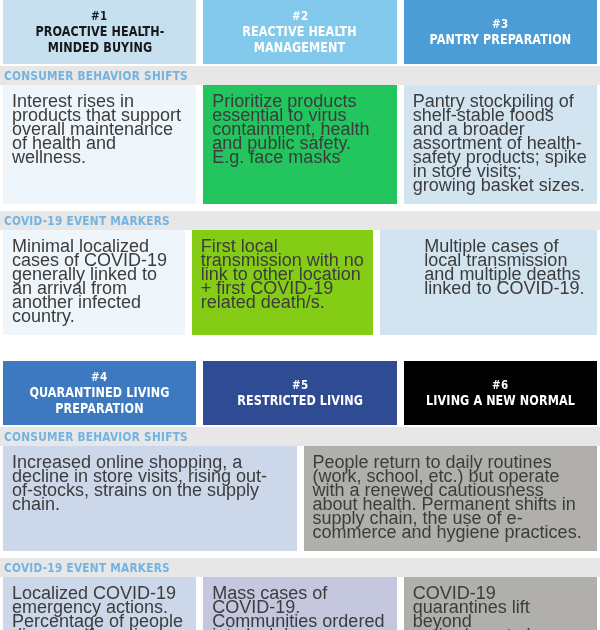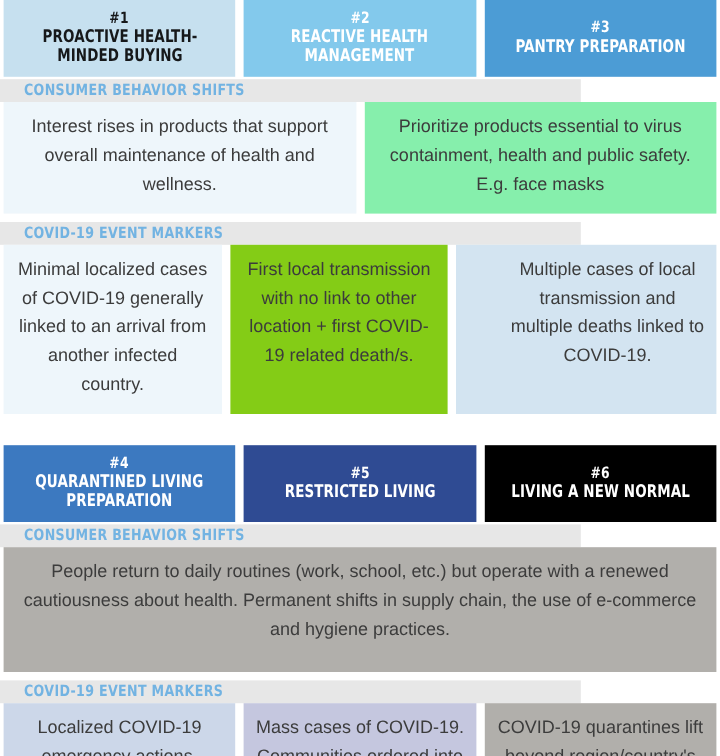--- a/index.html
+++ b/index.html
@@ -59,24 +59,24 @@
     transform-origin:center;
     white-space:pre-line;
   }
   .h-3line{padding-top:8px;padding-bottom:9px;}
   
   .band{
     background:#e7e7e7;
     height:19px;
     display:flex;
     align-items:center;
-    padding-left:20px;
+    padding-left:4px;
     box-sizing:border-box;
     margin-top:2px;
-    width:484px;
+    width:600px;
   }
   .band-label{
     color:#72b3e2;
     font-family:"Liberation Sans Narrow","DejaVu Sans Condensed","Liberation Sans", sans-serif;
     font-weight:bold;
     font-size:13px;
     line-height:13px;
     letter-spacing:0.3px;
     text-transform:uppercase;
     transform:scaleX(0.9);
@@ -87,25 +87,25 @@
     display:flex;
     gap:7px;
     padding:0 3px;
     box-sizing:border-box;
     width:600px;
   }
   .cell{
     flex:1 1 0;
     min-width:0;
     box-sizing:border-box;
-    text-align:center;
+    text-align:left;
     padding:9px 9px 12px 9px;
     color:#3c3c3c;
-    font-size:15px;
-    line-height:24px;
+    font-size:18px;
+    line-height:14px;
   }
   .cell.tall-a{min-height:90px;}
   .cell.tall-b{min-height:82px;}
   .cell.tall-c{min-height:104px;}
   .cell.tall-d{min-height:93px;}
   .gap-blocks{height:26px;width:600px;background:#ffffff;}
 </style>
 </head>
 <body>
 
@@ -129,21 +129,22 @@
         <div class="stage-name">PANTRY PREPARATION</div>
       </div>
     </div>
 
     <div class="band" style="background: rgb(231, 231, 231);">
       <span class="band-label" style="color: rgb(114, 179, 226);">CONSUMER BEHAVIOR SHIFTS</span>
     </div>
 
     <div class="cell-row">
       <div class="cell tall-a" id="bc-0-0" style="background: rgb(238, 246, 251); color: rgb(60, 60, 60);">Interest rises in products that support overall maintenance of health and wellness.</div>
-      <div class="cell tall-a" id="bc-0-1" style="background: #86efac; color: rgb(60, 60, 60);">Prioritize products essential to virus containment, health and public safety. E.g. face masks</div>
+      <div class="cell tall-a" id="bc-0-1" style="background: #22c55e; color: rgb(60, 60, 60);">Prioritize products essential to virus containment, health and public safety. E.g. face masks</div>
+      <div class="cell tall-a" id="bc-0-2" style="background: rgb(211, 228, 241); color: rgb(60, 60, 60);">Pantry stockpiling of shelf-stable foods and a broader assortment of health-safety products; spike in store visits; growing basket sizes.</div>
     </div>
 
     <div class="band" style="margin-top: 7px; background: rgb(231, 231, 231);">
       <span class="band-label" style="color: rgb(114, 179, 226);">COVID-19 EVENT MARKERS</span>
     </div>
 
     <div class="cell-row">
       <div class="cell tall-b" id="mc-0-0" style="background: rgb(238, 246, 251); color: rgb(60, 60, 60);">Minimal localized cases of COVID-19 generally linked to an arrival from another infected country.</div>
       <div class="cell tall-b" id="mc-0-1" style="background: #84cc16; color: rgb(60, 60, 60);">First local transmission with no link to other location + first COVID-19 related death/s.</div>
       <div class="cell tall-b" id="mc-0-2" style="background: rgb(211, 228, 241); color: rgb(60, 60, 60); padding-left: 44px;">Multiple cases of local transmission and multiple deaths linked to COVID-19.</div>
@@ -168,20 +169,21 @@
         <div class="stage-num">#6</div>
         <div class="stage-name">LIVING A NEW NORMAL</div>
       </div>
     </div>
 
     <div class="band" style="background: rgb(231, 231, 231);">
       <span class="band-label" style="color: rgb(114, 179, 226);">CONSUMER BEHAVIOR SHIFTS</span>
     </div>
 
     <div class="cell-row">
+      <div class="cell tall-c" id="bc-1-0" style="background: rgb(204, 215, 233); color: rgb(60, 60, 60);">Increased online shopping, a decline in store visits, rising out-of-stocks, strains on the supply chain.</div>
       <div class="cell tall-c" id="bc-1-2" style="background: rgb(177, 175, 171); color: rgb(60, 60, 60);">People return to daily routines (work, school, etc.) but operate with a renewed cautiousness about health. Permanent shifts in supply chain, the use of e-commerce and hygiene practices.</div>
     </div>
 
     <div class="band" style="margin-top: 7px; background: rgb(231, 231, 231);">
       <span class="band-label" style="color: rgb(114, 179, 226);">COVID-19 EVENT MARKERS</span>
     </div>
 
     <div class="cell-row">
       <div class="cell tall-d" id="mc-1-0" style="background: rgb(204, 215, 233); color: rgb(60, 60, 60);">Localized COVID-19 emergency actions. Percentage of people diagnosed continues to increase.</div>
       <div class="cell tall-d" id="mc-1-1" style="background: rgb(197, 199, 223); color: rgb(60, 60, 60);">Mass cases of COVID-19. Communities ordered into lockdown.</div>

